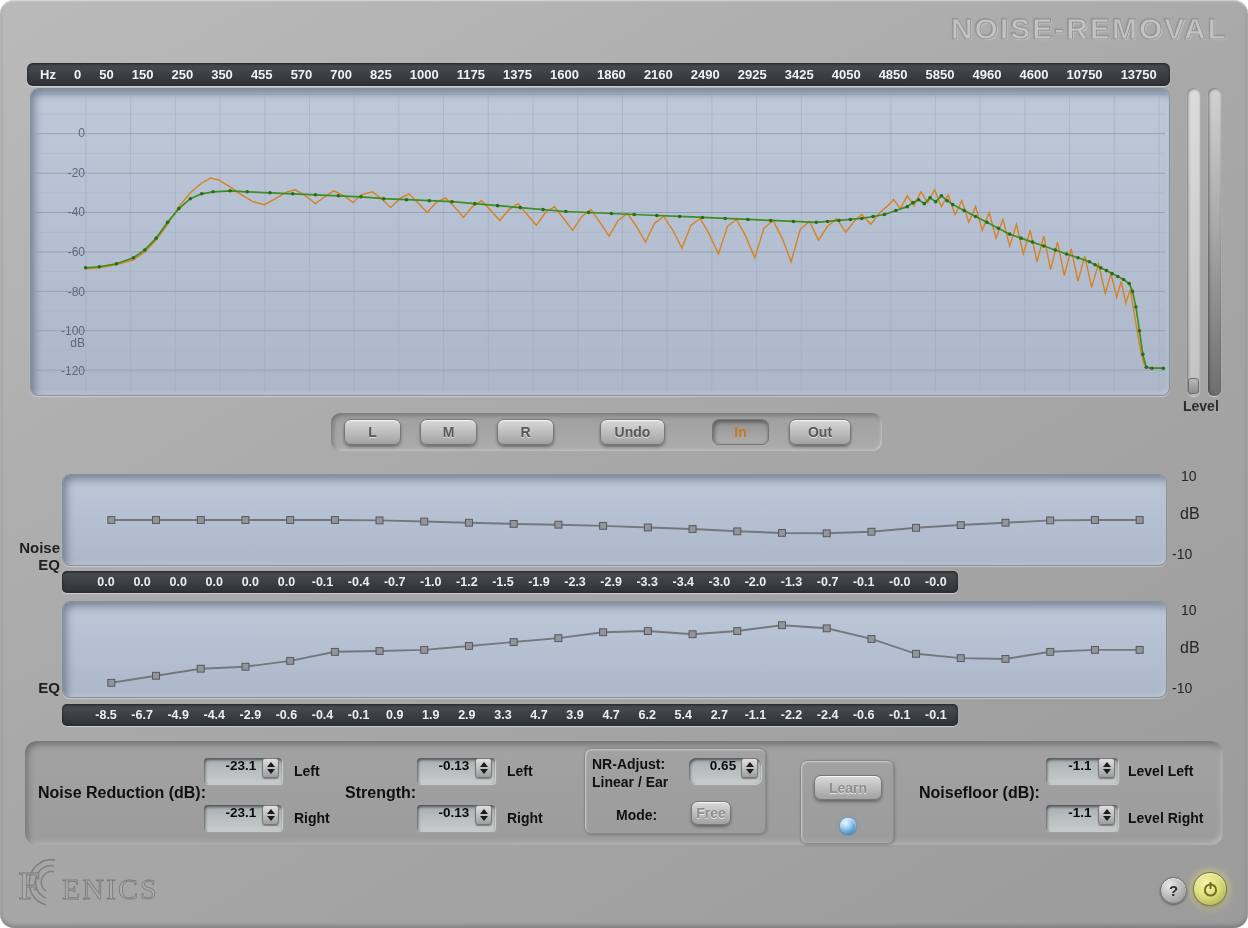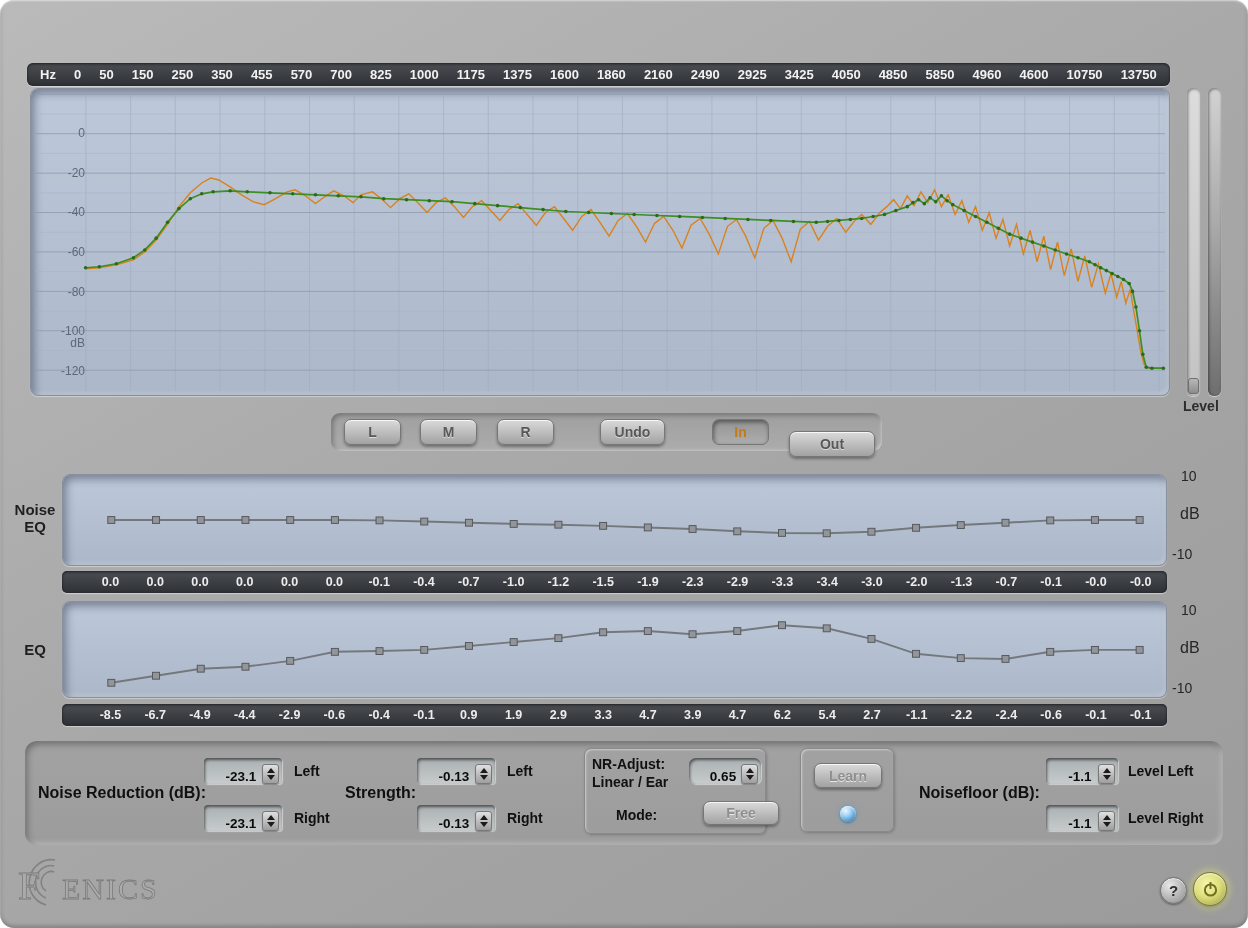--- a/index.html
+++ b/index.html
@@ -46,41 +46,41 @@
     box-shadow:inset 2px 2px 5px rgba(0,0,0,.3), inset -1px -1px 3px rgba(255,255,255,.5);}
   .btn{
     position:absolute;height:26px;border-radius:7px;border:1px solid #767676;
     background:linear-gradient(#dadada,#a2a2a2);
     box-shadow:0 2px 3px rgba(0,0,0,.35), inset 0 1px 0 rgba(255,255,255,.8);
     font-family:"Liberation Sans",sans-serif;font-weight:bold;font-size:14px;color:#585858;
     text-shadow:0 1px 0 rgba(255,255,255,.55);cursor:pointer;padding:0;
   }
   .btn.active{background:linear-gradient(#949494,#adadad);box-shadow:inset 1px 2px 4px rgba(0,0,0,.45);color:#c5791f;text-shadow:none;}
   .btn.soft{color:#8f8f8f;text-shadow:0 1px 0 rgba(255,255,255,.7);}
-  .side-label{position:absolute;font-weight:bold;font-size:15px;color:#1f1f1f;text-align:center;}
+  .side-label{position:absolute;font-weight:bold;font-size:15px;color:#1f1f1f;text-align:right;margin-top:38px;}
   .noise-eq-label{left:10px;top:501px;width:50px;line-height:17px;}
   .eq-title{left:10px;top:641px;width:50px;}
   .noise-eq-display{left:62px;top:474px;width:1105px;height:92px;}
   .eq-display2{left:62px;top:601px;width:1105px;height:97px;}
   .scale{position:absolute;font-weight:normal;color:#262626;}
   .s1{left:1181px;top:468px;font-size:14px;}
   .s2{left:1180px;top:505px;font-size:16px;}
   .s3{left:1172px;top:546px;font-size:14px;}
   .s4{left:1181px;top:602px;font-size:14px;}
   .s5{left:1180px;top:639px;font-size:16px;}
   .s6{left:1172px;top:680px;font-size:14px;}
-  .value-bar{left:62px;width:1105px;height:22px;display:flex;align-items:center;padding:0 4px 0 26px;border-radius:5px;}
+  .value-bar{left:62px;width:896px;height:22px;display:flex;align-items:center;padding:0 4px 0 26px;border-radius:5px;}
   #noiseEqValues{top:571px;} #eqValues{top:704px;}
   .vb-cell{flex:1;text-align:center;font-weight:bold;font-size:12.5px;color:#ededed;white-space:nowrap;}
   .control-panel{position:absolute;left:25px;top:741px;width:1198px;height:104px;border-radius:12px;
     background:linear-gradient(#a2a2a2,#9c9c9c);
     box-shadow:inset 2px 3px 7px rgba(0,0,0,.35), inset -2px -2px 5px rgba(255,255,255,.4);}
   .cp-label{position:absolute;font-weight:bold;font-size:16px;color:#101010;white-space:nowrap;}
   .small-label{position:absolute;font-weight:bold;font-size:14px;color:#101010;white-space:nowrap;}
-  .spinner{position:absolute;width:78px;height:26px;display:flex;align-items:flex-end;border-radius:4px;
+  .spinner{position:absolute;width:78px;height:26px;display:flex;align-items:flex-start;border-radius:4px;
     background:linear-gradient(#aab0b2,#c7cbcb);
     box-shadow:inset 1px 2px 3px rgba(0,0,0,.55), 1px 1px 1px rgba(255,255,255,.5);padding-left:16px;}
   .spin-val{flex:1;text-align:center;font-weight:bold;font-size:13.5px;color:#0b0b0b;}
   .spin-btn{width:17px;height:20px;margin-right:3px;border-radius:3px;border:1px solid #787878;
     background:linear-gradient(#e0e0e0,#9e9e9e);box-shadow:0 1px 1px rgba(0,0,0,.35);
     display:flex;flex-direction:column;align-items:center;justify-content:center;gap:2px;cursor:pointer;}
   .tri-up{width:0;height:0;border-left:4px solid transparent;border-right:4px solid transparent;border-bottom:5px solid #1b1b1b;}
   .tri-down{width:0;height:0;border-left:4px solid transparent;border-right:4px solid transparent;border-top:5px solid #1b1b1b;}
   .sub-panel{position:absolute;border-radius:7px;border:1px solid #898989;
     box-shadow:inset 1px 1px 2px rgba(255,255,255,.5), 1px 1px 3px rgba(0,0,0,.22);}
@@ -95,20 +95,21 @@
     font-weight:bold;font-size:15px;color:#2e2e2e;}
   .power-btn{left:1193px;top:872px;width:34px;height:34px;border:1px solid #7d7d3f;
     background:radial-gradient(circle at 40% 35%,#f6f6b2,#dfdf7c 45%,#b9b95e 75%,#9a9a55);
     box-shadow:0 0 10px rgba(235,235,120,.9), 0 1px 3px rgba(0,0,0,.45), inset 0 1px 2px rgba(255,255,255,.7);}
 </style>
 </head>
 <body>
 
 <div class="plugin">
 
+  <div class="title">NOISE-REMOVAL</div>
 
   <div class="darkbar freq-bar" id="freqBar">
       <span class="freq-label">Hz</span>
       <span class="freq-label">0</span>
       <span class="freq-label">50</span>
       <span class="freq-label">150</span>
       <span class="freq-label">250</span>
       <span class="freq-label">350</span>
       <span class="freq-label">455</span>
       <span class="freq-label">570</span>
@@ -278,21 +279,21 @@
     <div class="range-track-b"></div>
   </div>
   <div class="range-caption">Level</div>
 
   <div class="btn-strip">
     <button class="btn" style="left:13px;top:6px;width:57px">L</button>
     <button class="btn" style="left:89px;top:6px;width:57px">M</button>
     <button class="btn" style="left:166px;top:6px;width:57px">R</button>
     <button class="btn" style="left:269px;top:6px;width:65px">Undo</button>
     <button class="btn active" style="left:381px;top:6px;width:57px">In</button>
-    <button class="btn" style="left:458px;top:18px;width:86px">Out</button>
+    <button class="btn" style="left:458px;top:6px;width:62px">Out</button>
   </div>
 
   <div class="side-label noise-eq-label">
     <div>Noise</div>
     <div>EQ</div>
   </div>
   <div class="display noise-eq-display">
     <svg id="noiseEqSvg" viewBox="0 0 1105 92" preserveAspectRatio="none">
         <polyline fill="none" stroke="#74787d" stroke-width="2" points="48.4,46.0 93.2,46.0 138.0,46.0 182.8,46.0 227.6,46.0 272.4,46.0 317.1,46.4 361.9,47.6 406.7,48.8 451.5,50.0 496.3,50.8 541.1,52.0 585.9,53.6 630.7,55.2 675.5,57.6 720.3,59.2 765.1,59.6 809.9,58.0 854.6,54.0 899.4,51.2 944.2,48.8 989.0,46.4 1033.8,46.0 1078.6,46.0"></polyline>
         <rect x="44.9" y="42.5" width="7" height="7" fill="#92969b" stroke="#55585c"></rect>
@@ -456,24 +457,24 @@
       <div class="small-label" style="left:7px;top:7px">NR-Adjust:</div>
       <div class="small-label" style="left:7px;top:25px">Linear / Ear</div>
       <div class="spinner" style="left:104px;top:9px;width:72px;border-radius:7px">
         <span class="spin-val">0.65</span>
         <span class="spin-btn">
             <span class="tri-up"></span>
             <span class="tri-down"></span>
           </span>
       </div>
       <div class="small-label" style="left:31px;top:58px">Mode:</div>
-      <button class="btn soft" style="left:118px;top:52px;width:76px;height:24px">Free</button>
-    </div>
-
-    <div class="sub-panel" style="left:775px;top:7px;width:94px;height:84px">
+      <button class="btn soft" style="left:106px;top:52px;width:40px;height:24px">Free</button>
+    </div>
+
+    <div class="sub-panel" style="left:775px;top:19px;width:94px;height:84px">
       <button class="btn soft" style="left:13px;top:14px;width:68px;height:25px">Learn</button>
       <div class="led" style="left:39px;top:57px"></div>
     </div>
 
     <div class="cp-label" style="left:894px;top:43px">Noisefloor (dB):</div>
 
     <div class="spinner" style="left:1021px;top:17px;width:72px">
       <span class="spin-val">-1.1</span>
       <span class="spin-btn">
           <span class="tri-up"></span>

